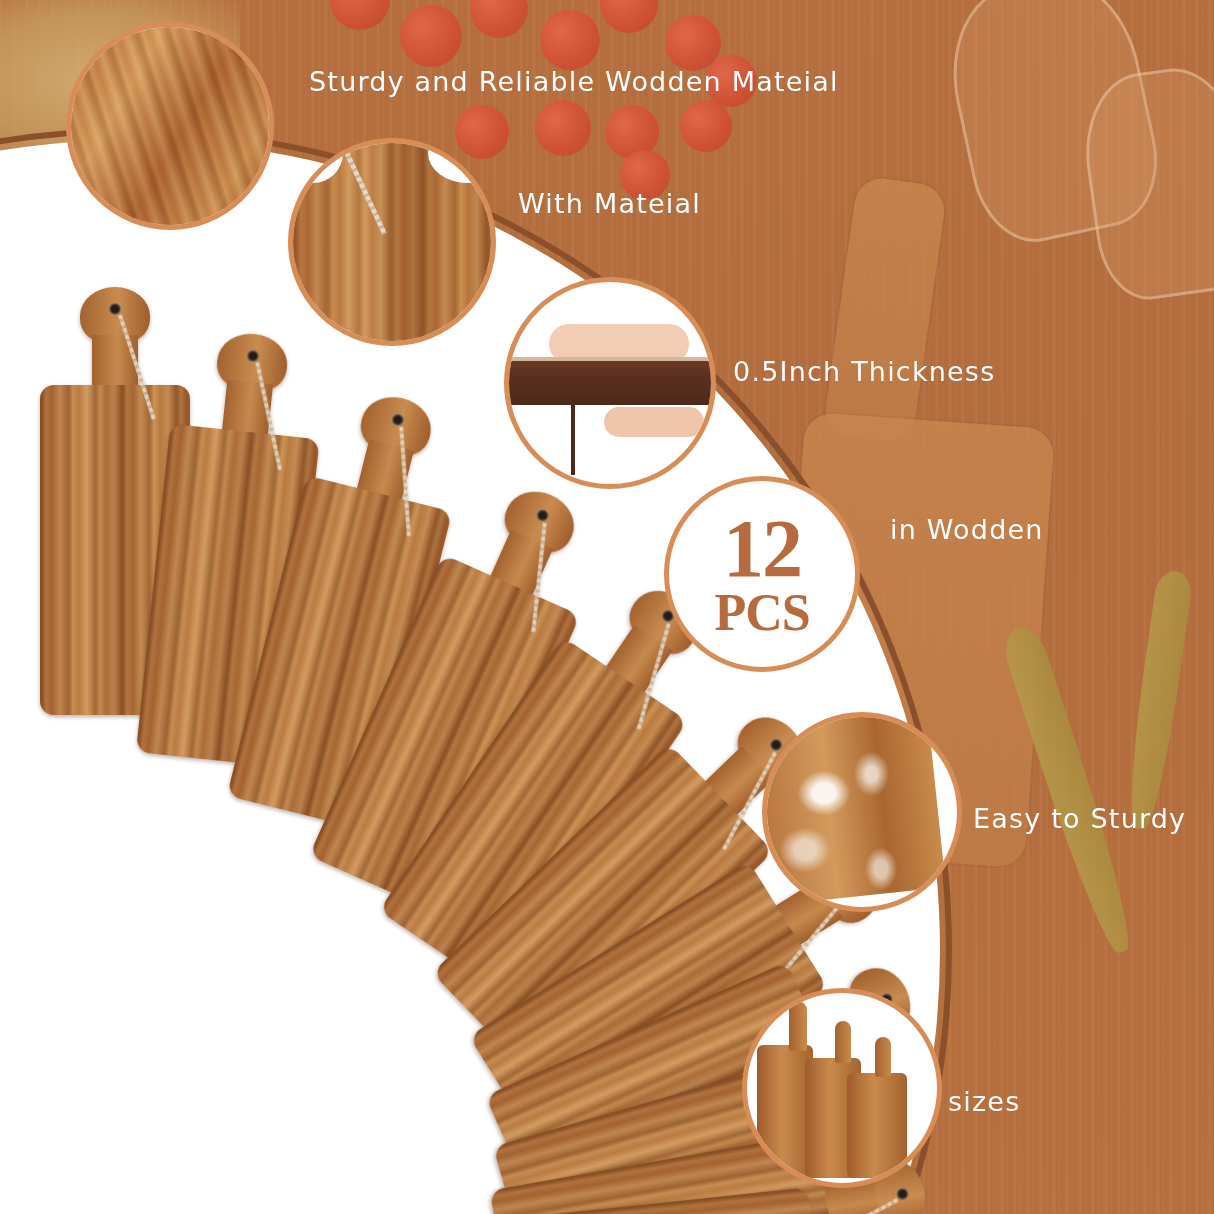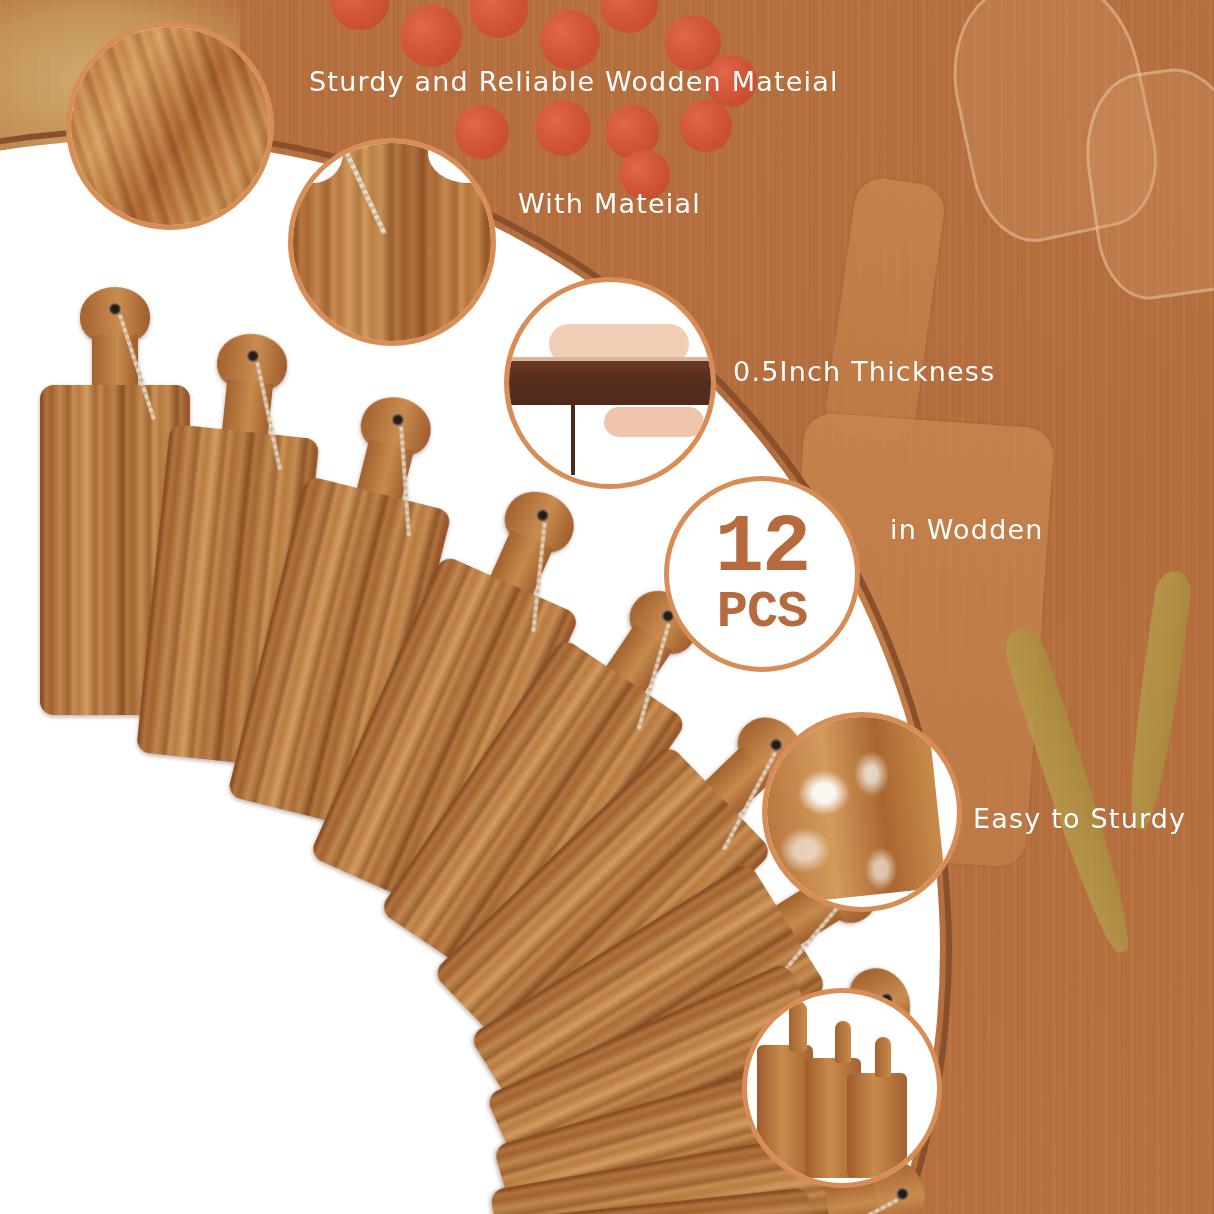--- a/index.html
+++ b/index.html
@@ -53,21 +53,21 @@
     }
     .thickness-bar {
       position: absolute; left: 0; top: 75px; width: 100%; height: 48px;
       background: linear-gradient(180deg, #d7b79c 0 4px, #6b3a26 4px, #5a2f1f 40%, #4e2a1b 100%);
     }
     .thickness-finger { position: absolute; left: 40px; top: 42px; width: 140px; height: 40px; border-radius: 20px; background: #f2cdb6; }
     .thickness-finger2 { position: absolute; left: 95px; top: 125px; width: 100px; height: 30px; border-radius: 15px; background: #efc6ac; }
     .thickness-stand { position: absolute; left: 62px; top: 123px; width: 4px; height: 70px; background: #4a2a1c; }
     .pcs-circle-text {
       position: absolute; inset: 0; display: flex; flex-direction: column; align-items: center; justify-content: center;
-      color: #b76a3e; font-family: Liberation Mono, monospace; font-weight: bold; line-height: 0.95;
+      color: #b76a3e; font-family: Liberation Serif, serif; font-weight: bold; line-height: 0.95;
     }
     .pcs-num { font-size: 82px; letter-spacing: -2px; }
     .pcs-unit { font-size: 52px; letter-spacing: -1px; }
     .water {
       position: absolute; inset: 0;
       background:
         radial-gradient(ellipse at 30% 40%, rgba(255,255,255,0.9) 0 6%, rgba(255,255,255,0) 14%),
         radial-gradient(ellipse at 55% 30%, rgba(255,255,255,0.7) 0 4%, rgba(255,255,255,0) 12%),
         radial-gradient(ellipse at 20% 70%, rgba(255,255,255,0.6) 0 5%, rgba(255,255,255,0) 12%),
         radial-gradient(ellipse at 60% 80%, rgba(255,255,255,0.6) 0 4%, rgba(255,255,255,0) 10%);
@@ -257,14 +257,15 @@
 
   <div class="feature-circle" style="left:742px;top:988px;width:200px;height:200px;">
     <div class="mini-board" style="left:10px;top:52px;width:56px;height:135px;"></div>
     <div class="mini-handle" style="left:42px;top:8px;width:18px;height:50px;"></div>
     <div class="mini-board" style="left:58px;top:65px;width:56px;height:120px;"></div>
     <div class="mini-handle" style="left:88px;top:28px;width:16px;height:42px;"></div>
     <div class="mini-board" style="left:100px;top:80px;width:60px;height:105px;"></div>
     <div class="mini-handle" style="left:128px;top:44px;width:16px;height:40px;"></div>
   </div>
   <div class="feature-label" style="left:948px;top:1080px;">
+    <div>sizes</div>
   </div>
 </div>
 
 </body></html>

